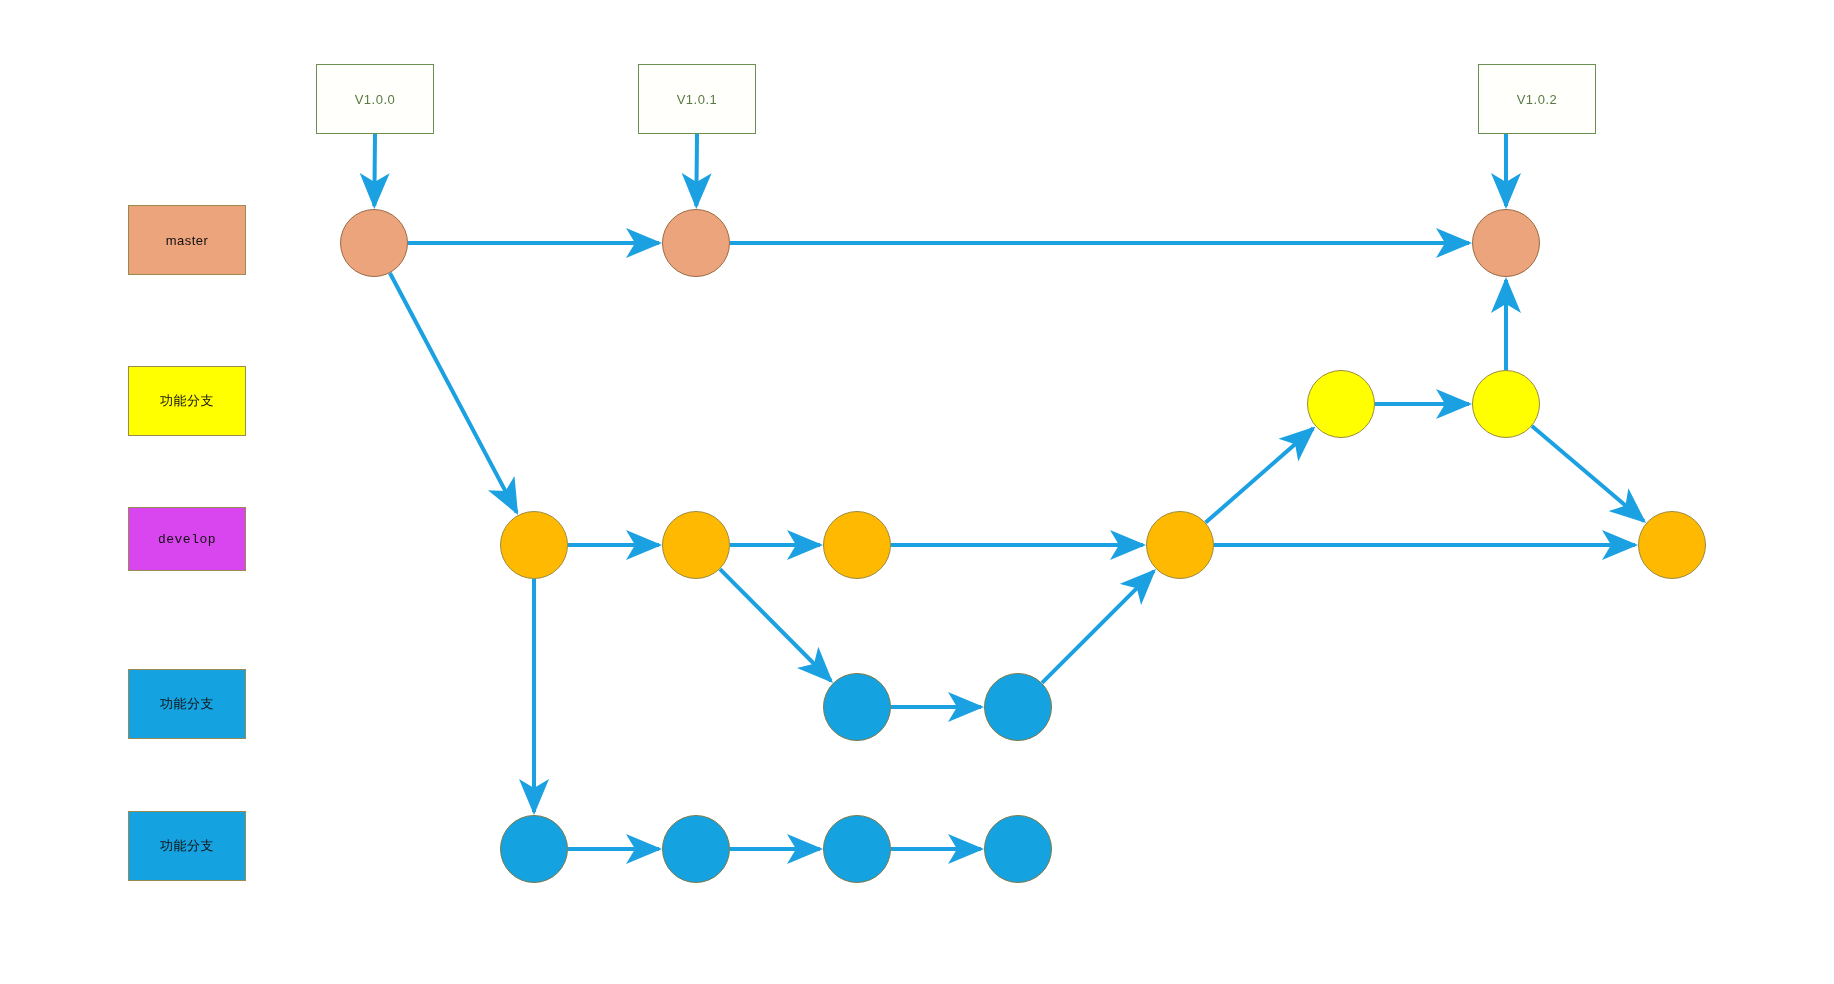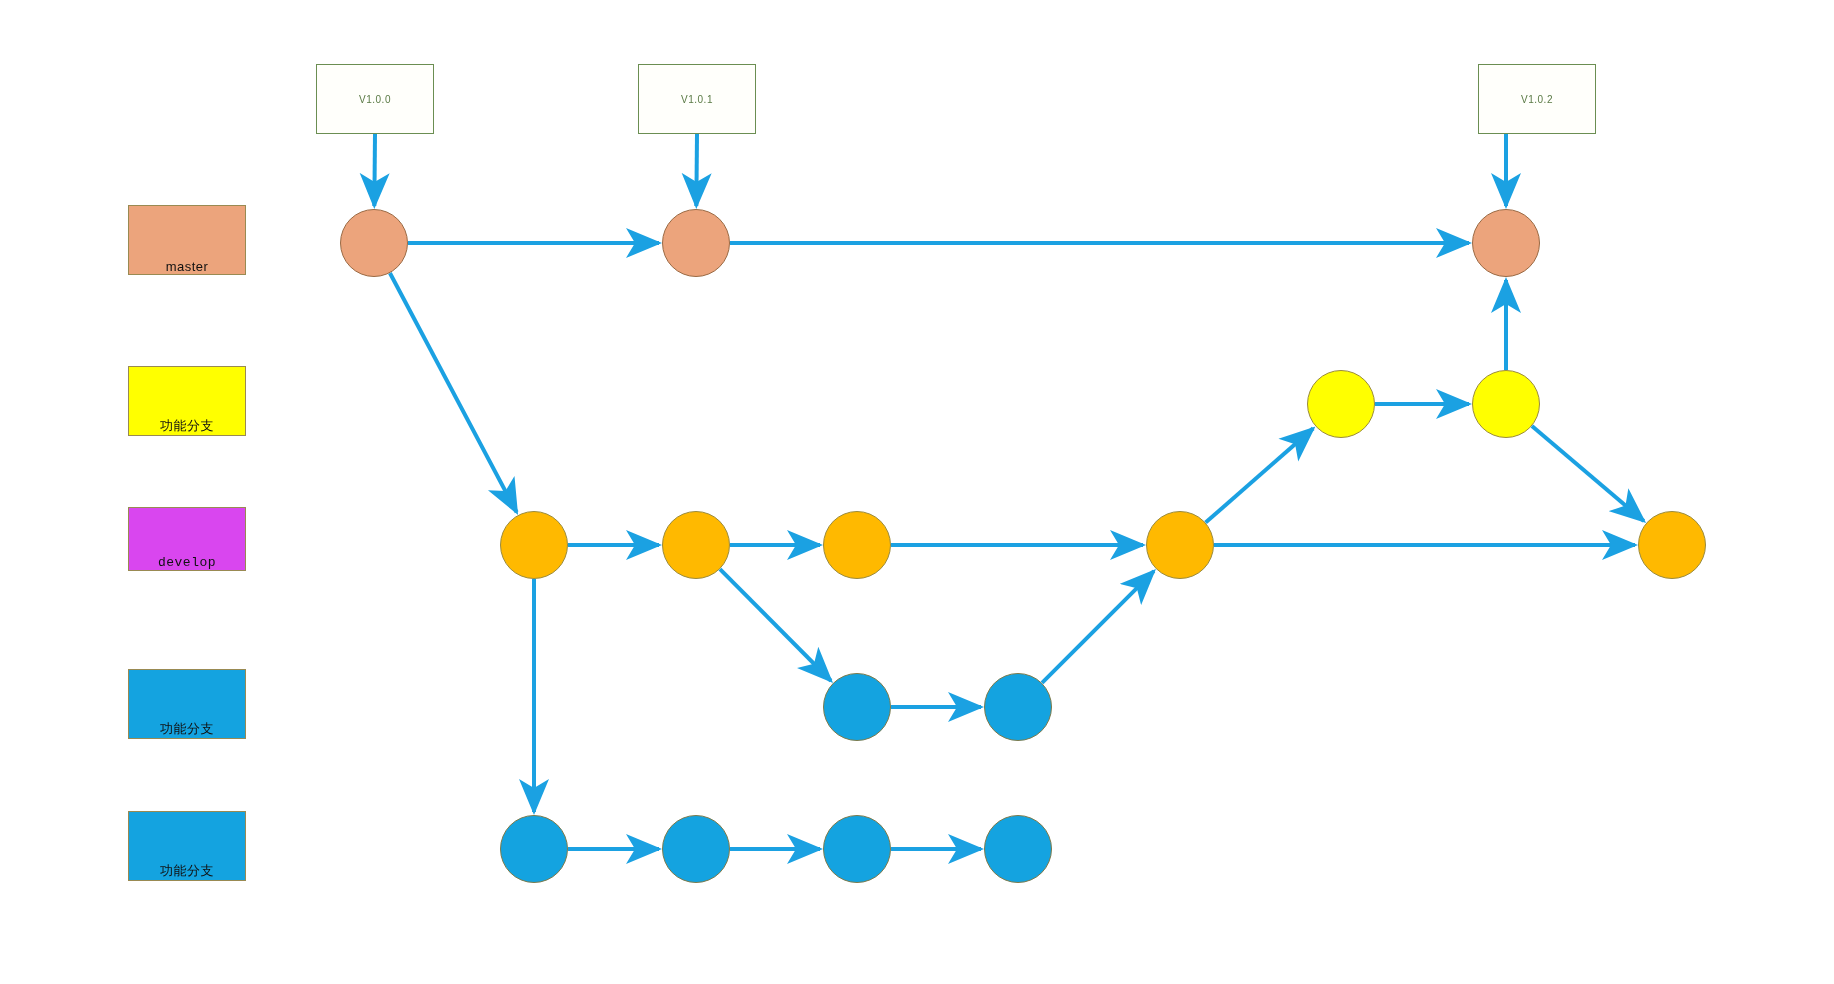--- a/index.html
+++ b/index.html
@@ -1,20 +1,20 @@
 <!DOCTYPE html>
 <html><head>
 <meta charset="utf-8">
 <style>
   html,body{margin:0;padding:0;background:#ffffff;}
   body{width:1834px;height:984px;font-family:"Liberation Sans","DejaVu Sans",sans-serif;overflow:hidden;}
   #stage{position:relative;width:1834px;height:984px;background:#ffffff;}
   svg#wires{position:absolute;left:0;top:0;width:1834px;height:984px;}
-  .legend-box{position:absolute;box-sizing:border-box;border:1px solid #998a52;display:flex;align-items:flex-end;justify-content:center;font-size:13px;color:#111111;letter-spacing:.5px;}
-  .tag-box{position:absolute;box-sizing:border-box;border:1px solid #6b8e52;background:#fffffb;display:flex;align-items:center;justify-content:center;font-size:10px;color:#5a7a45;letter-spacing:.5px;}
+  .legend-box{position:absolute;box-sizing:border-box;border:1px solid #998a52;display:flex;align-items:center;justify-content:center;font-size:13px;color:#111111;letter-spacing:.5px;}
+  .tag-box{position:absolute;box-sizing:border-box;border:1px solid #6b8e52;background:#fffffb;display:flex;align-items:center;justify-content:center;font-size:13px;color:#5a7a45;letter-spacing:.5px;}
   .node{position:absolute;box-sizing:border-box;border-radius:50%;border:1px solid #9a8b3e;}
   .node.master{border-color:#9a6a44;}
 </style>
 </head>
 <body>
 
 <div id="stage">
 
   <svg id="wires" viewBox="0 0 1834 984">
     <defs>

